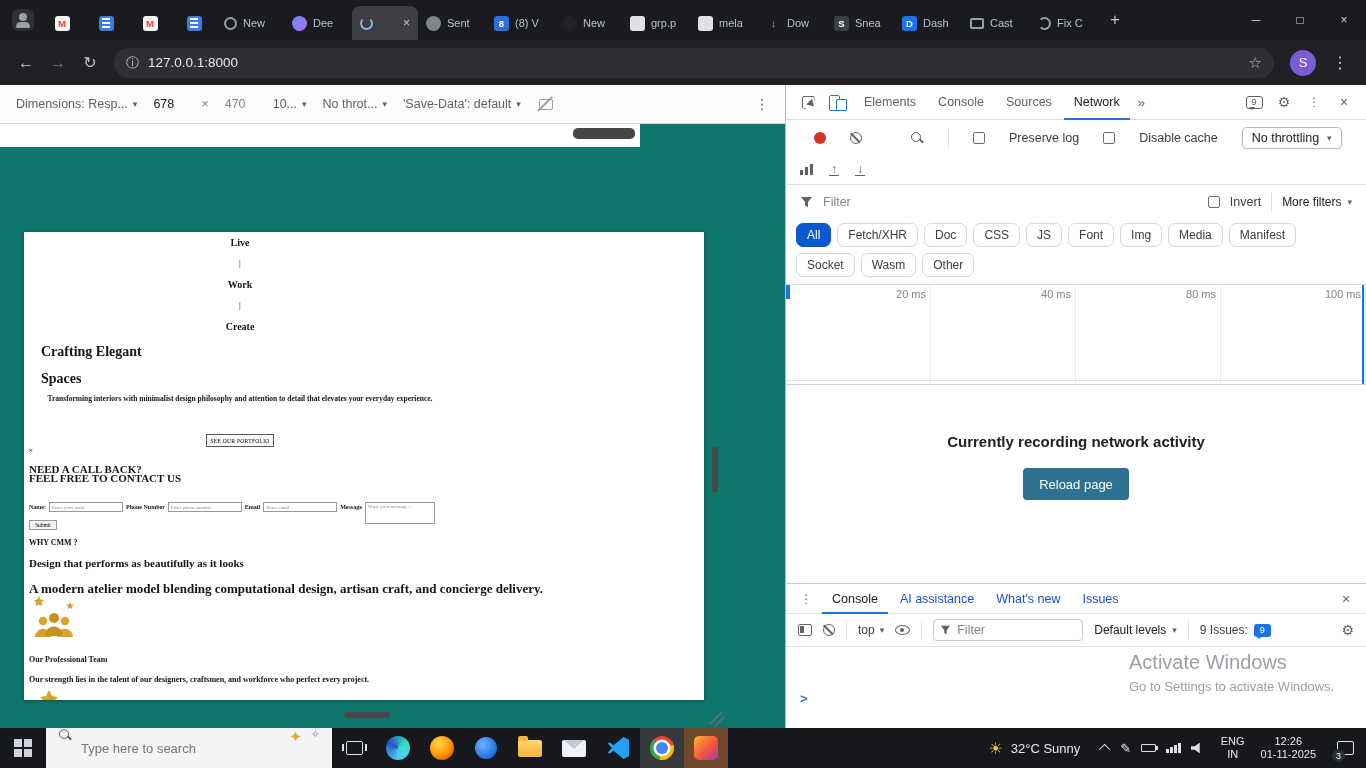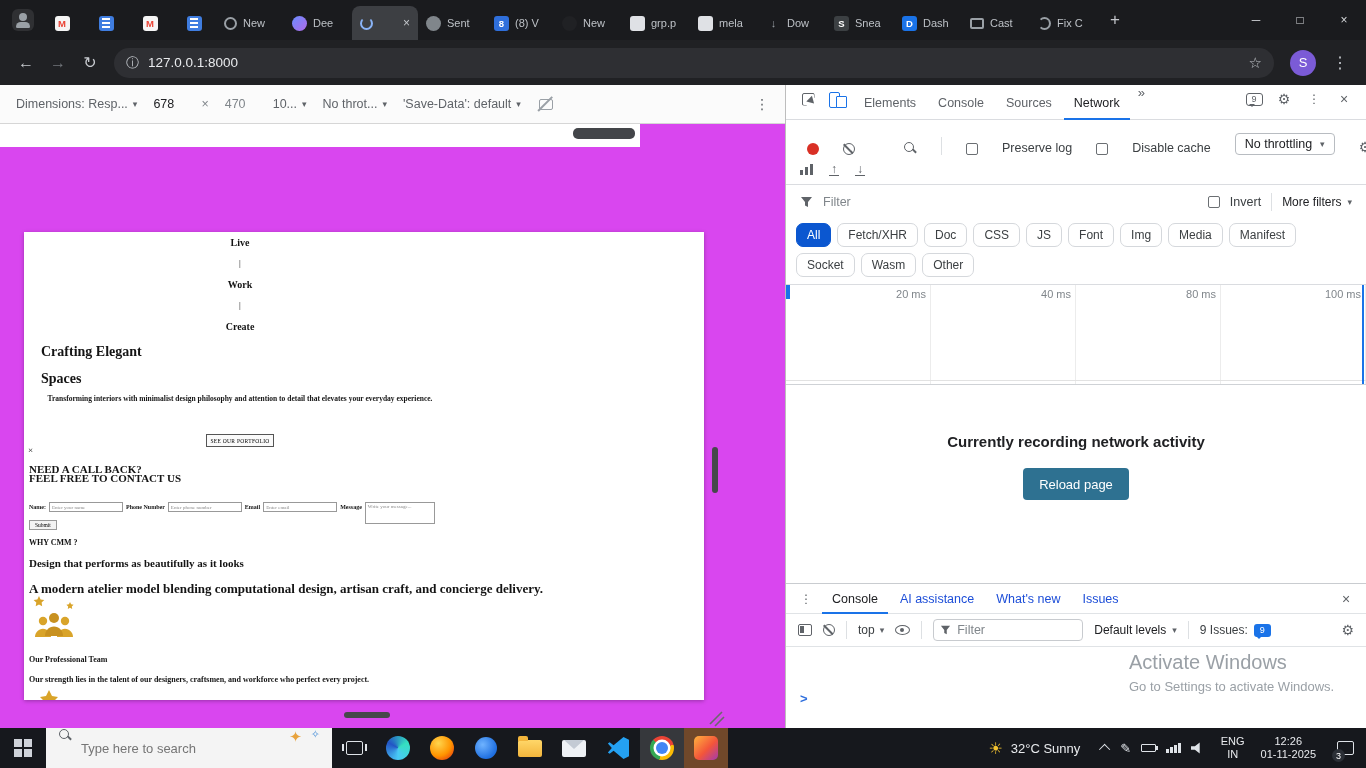--- a/index.html
+++ b/index.html
@@ -42,21 +42,21 @@
 .nav{width:32px;height:32px;display:flex;align-items:center;justify-content:center;color:#c6c9ce;font-size:16px;border-radius:50%;flex:none}
 .nav.dim{color:#72767b}
 .omni{flex:1;height:30px;background:#2e2f33;border-radius:15px;display:flex;align-items:center;padding:0 12px;margin:0 8px}
 .omni .info{color:#bdc1c6;font-size:13px;margin-right:9px}
 .omni .url{font-size:13.5px;color:#e8eaed;flex:1}
 .omni .star{color:#bdc1c6;font-size:15px}
 .avatar{width:26px;height:26px;border-radius:50%;background:#7b5bd6;color:#fff;font-size:13px;display:flex;align-items:center;justify-content:center;margin:0 8px;flex:none}
 
 
 .main{position:absolute;top:85px;left:0;right:0;bottom:40px;display:flex}
-.left{width:786px;flex:none;display:flex;flex-direction:column;border-right:1px solid #bdbdbd;background:#d946ef}
+.left{width:786px;flex:none;display:flex;flex-direction:column;border-right:1px solid #bdbdbd;background:#0f766e}
 
 
 .devbar{height:39px;background:#fbfbfb;border-bottom:1px solid #d6d6d6;display:flex;align-items:center;gap:16px;padding:0 16px;color:#5f6368;font-size:12.5px;flex:none}
 .sel{display:flex;align-items:center;gap:5px;white-space:nowrap}
 .caret{font-size:9px;color:#5f6368}
 .dt-num{width:32px;border:none;background:transparent;font-size:12.5px;color:#202124;font-family:inherit}
 .dt-num.dim{color:#80868b}
 .dt-x{color:#80868b}
 .rot{width:16px;height:16px;position:relative;color:#9aa0a6;flex:none}
 .rot::before{content:"";position:absolute;left:2px;top:3px;width:12px;height:9px;border:1.5px solid currentColor;border-radius:2px}
@@ -93,38 +93,38 @@
 .why{top:306px;left:5px;font-size:8px;font-weight:700}
 .whyh{top:325px;left:5px;font-size:11px;font-weight:700}
 .whyp{top:349px;left:5px;font-size:13px;font-weight:700}
 .teamsvg{top:363px;left:6px}
 .teamh{top:423px;left:5px;font-size:8px;font-weight:700}
 .teamp{top:443px;left:5px;font-size:8px;font-weight:700}
 .bicon{top:458px;left:12px}
 
 
 .dt{flex:1;display:flex;flex-direction:column;background:#fff;position:relative;font-size:12px;color:#3c4043;min-width:0}
-.dt-tabs{height:35px;border-bottom:1px solid #dadce0;display:flex;padding:0 8px;gap:2px;flex:none}
+.dt-tabs{height:35px;border-bottom:1px solid #dadce0;display:flex;align-items:center;padding:0 8px;gap:2px;flex:none}
 .icon-btn{width:28px;height:28px;display:flex;align-items:center;justify-content:center;color:#5f6368;flex:none}
 .insp{width:13px;height:13px;position:relative;color:#5f6368}
 .insp::before{content:"";position:absolute;inset:0;border:1.5px solid currentColor;border-radius:2px;clip-path:polygon(0 0,100% 0,100% 40%,40% 40%,40% 100%,0 100%)}
 .insp::after{content:"";position:absolute;right:-2px;bottom:-2px;width:0;height:0;border:4px solid transparent;border-top:7px solid currentColor;transform:rotate(-45deg)}
 .devi{width:18px;height:14px;position:relative;color:#1a73e8}
 .devi::before{content:"";position:absolute;left:0;top:0;width:9px;height:14px;border:1.5px solid currentColor;border-radius:2px}
 .devi::after{content:"";position:absolute;right:0;top:4px;width:9px;height:10px;border:1.5px solid currentColor;background:#fff;border-radius:1px}
 .dtab{padding:0 10px;height:35px;display:flex;align-items:center;color:#5f6368;font-size:12.5px;flex:none}
 .dtab.on{color:#202124;box-shadow:inset 0 -2px 0 #1a73e8}
 .moretabs{color:#5f6368;font-size:13px;padding:0 6px}
 .spread{margin-left:auto}
 .bub{position:relative;min-width:17px;height:13px;border:1.5px solid #5f6368;border-radius:3px;display:flex;align-items:center;justify-content:center;font-size:9px;color:#5f6368;padding:0 2px}
 .bub::after{content:"";position:absolute;left:2px;bottom:-5px;border:3px solid transparent;border-top-color:#5f6368}
 .gear{font-size:14px;color:#5f6368}
 .xclose{font-size:14px;color:#5f6368}
 
-.nt1{height:35px;display:flex;align-items:flex-end;gap:24px;padding:0 21px;flex:none}
+.nt1{height:35px;display:flex;align-items:center;gap:24px;padding:0 28px;flex:none}
 .rec{width:12px;height:12px;border-radius:50%;background:#d93025;flex:none}
 .clr{width:12px;height:12px;border:1.5px solid #5f6368;border-radius:50%;position:relative;flex:none}
 .clr::after{content:"";position:absolute;left:-2px;top:4px;width:13px;height:1.5px;background:#5f6368;transform:rotate(45deg)}
 .mag{position:relative;width:14px;height:14px;color:#5f6368;flex:none}
 .mag::before{content:"";position:absolute;left:1px;top:1px;width:8px;height:8px;border:1.5px solid currentColor;border-radius:50%}
 .mag::after{content:"";position:absolute;left:9px;top:9px;width:5px;height:1.5px;background:currentColor;transform:rotate(45deg)}
 .vsep{width:1px;height:18px;background:#dde0e3;flex:none}
 .cbx{width:12px;height:12px;border:1.5px solid #6b6f73;border-radius:2px;background:#fff;flex:none}
 .cblbl{font-size:12.5px;color:#3c4043;white-space:nowrap}
 .thr{display:flex;align-items:center;gap:8px;border:1px solid #b8bcc1;border-radius:4px;padding:3px 9px;font-size:12.5px;color:#202124;white-space:nowrap}

